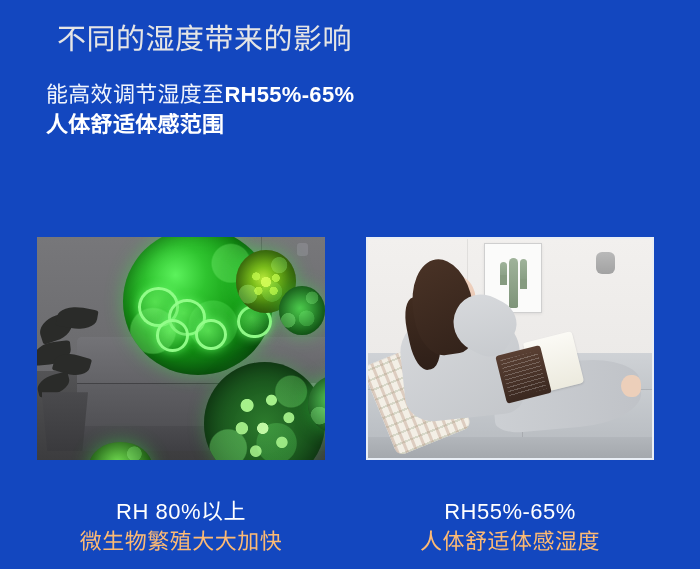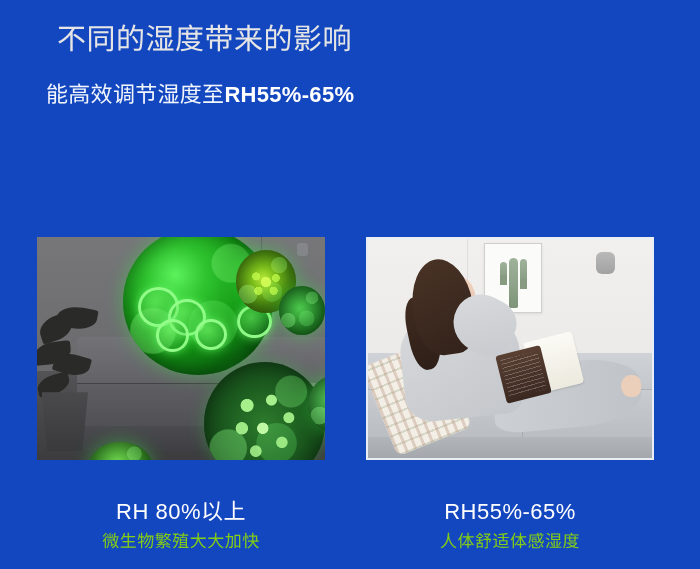--- a/index.html
+++ b/index.html
@@ -382,33 +382,34 @@
     position:absolute; top:0; width:320px; text-align:center;
   }
   .caption-left  { left:21px; }
   .caption-right { left:350px; }
   .caption-title {
     font-size:22px; font-weight:normal; color:#ffffff;
     line-height:28px; letter-spacing:.5px;
   }
   .caption-sub {
     margin-top:5px;
-    font-size:17px; font-weight:normal; color:#84cc16;
+    font-size:22px; font-weight:normal; color:#fdba74;
     line-height:22px; letter-spacing:.5px;
   }
 </style>
 </head>
 <body>
 
 <div class="slide">
 
   <div class="heading">不同的湿度带来的影响</div>
 
   <div class="body-copy">
     <div class="body-line"><span>能高效调节湿度至</span><b>RH55%-65%</b></div>
+    <div class="body-line bold">人体舒适体感范围</div>
   </div>
 
   <div class="panels">
 
     <div class="panel panel-left">
       <div class="room-dark">
         <div class="rd-wall"></div>
         <div class="rd-wall-seam"></div>
         <div class="rd-frame"></div>
         <div class="rd-knob"></div>

